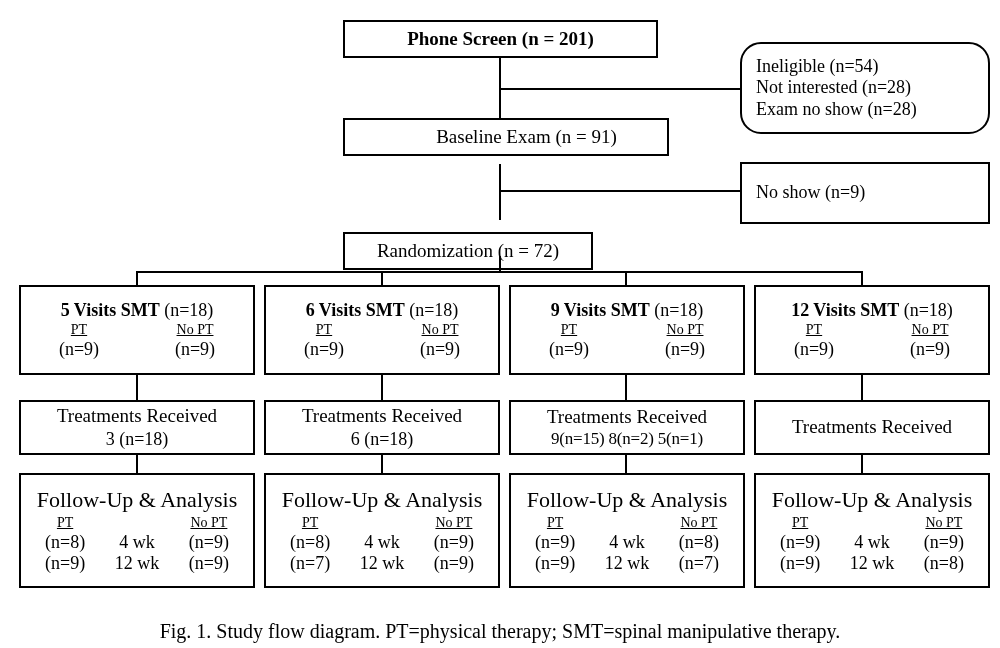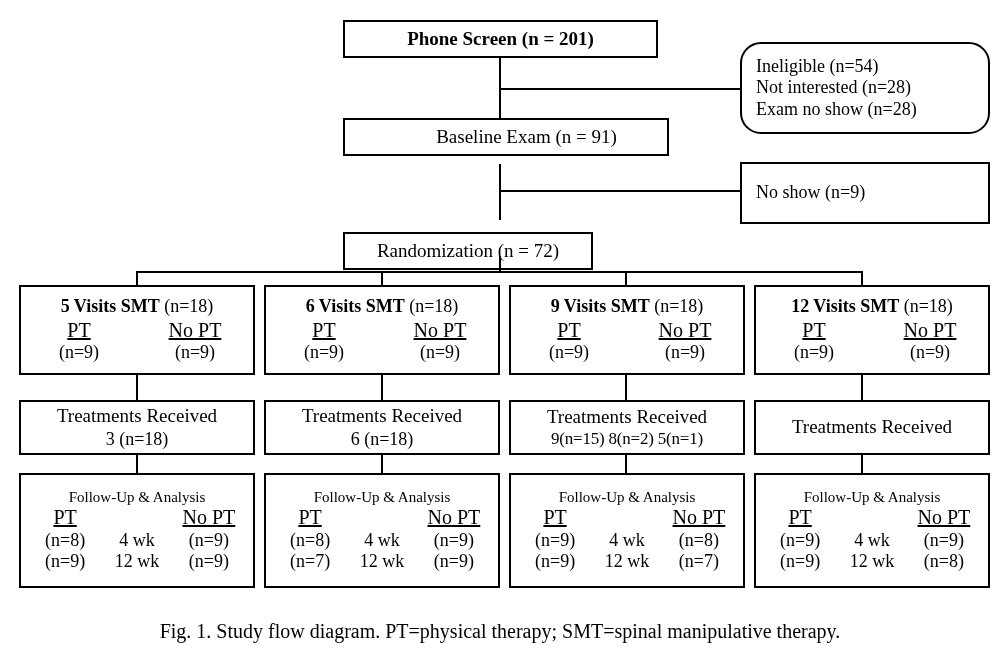--- a/index.html
+++ b/index.html
@@ -19,28 +19,28 @@
   .t-excl{font-size:18px;white-space:nowrap;}
   .excl-box{align-items:flex-start;justify-content:center;padding-left:14px;text-align:left;}
   .excl-box .t-excl{display:block;}
 
   .arm-title{font-size:18px;white-space:nowrap;margin-bottom:1px;}
   .arm-title b{font-weight:bold;}
   .arm-title span.reg{font-weight:normal;}
 
   .cols{display:flex;justify-content:center;width:100%;}
   .col{width:50%;display:flex;flex-direction:column;align-items:center;}
-  .u{text-decoration:underline;font-size:20px;white-space:nowrap;}
+  .u{text-decoration:underline;font-size:14px;white-space:nowrap;}
   .nval{font-size:18px;white-space:nowrap;}
 
   .tr-title{font-size:19px;white-space:nowrap;}
   .tr-val{font-size:18px;white-space:nowrap;margin-top:1px;}
   .tr-val-narrow{font-size:17px;letter-spacing:-0.2px;}
 
-  .fu-title{font-size:15px;white-space:nowrap;margin-bottom:0px;}
+  .fu-title{font-size:22px;white-space:nowrap;margin-bottom:0px;}
   .fu-hdr{display:flex;width:100%;justify-content:center;}
   .fu-hdr .lft{width:38%;text-align:center;}
   .fu-hdr .mid{width:24%;}
   .fu-hdr .rgt{width:38%;text-align:center;}
   .fu-row{display:flex;width:100%;justify-content:center;font-size:18px;white-space:nowrap;}
   .fu-row .lft{width:38%;text-align:center;}
   .fu-row .mid{width:24%;text-align:center;}
   .fu-row .rgt{width:38%;text-align:center;}
 
   .caption{position:absolute;left:0;width:1000px;text-align:center;

